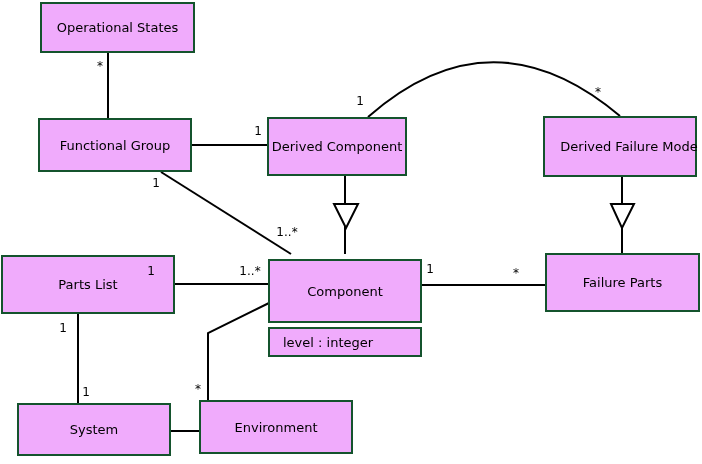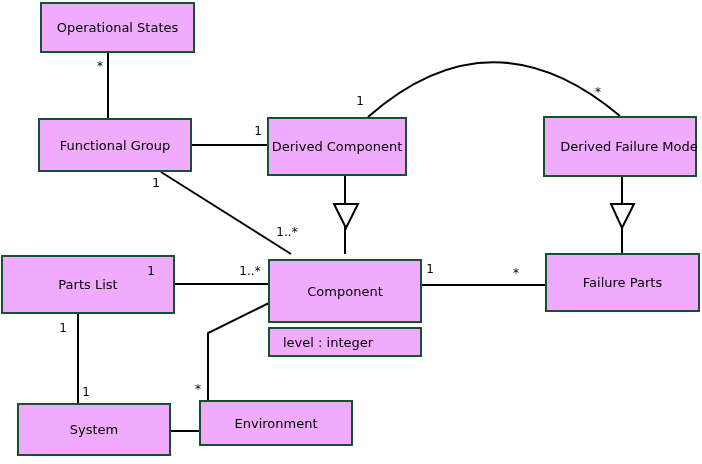--- a/index.html
+++ b/index.html
@@ -49,21 +49,21 @@
   
   #box-operational-states  { left: 40px;  top: 2px;   width: 155px; height: 51px; }
   #box-functional-group    { left: 38px;  top: 118px; width: 154px; height: 54px; }
   #box-derived-component   { left: 267px; top: 117px; width: 140px; height: 59px; }
   #box-derived-failure-mode{ left: 543px; top: 116px; width: 154px; height: 61px; padding-left: 18px; }
   #box-parts-list          { left: 1px;   top: 255px; width: 174px; height: 59px; }
   #box-component           { left: 268px; top: 259px; width: 154px; height: 64px; }
   #box-component-attr      { left: 268px; top: 317px; width: 154px; height: 30px; margin-top: 10px; }
   #box-failure-mode        { left: 545px; top: 253px; width: 155px; height: 59px; }
   #box-system              { left: 1px;   top: 403px; width: 154px; height: 53px; margin-left: 16px; }
-  #box-environment         { left: 199px; top: 400px; width: 154px; height: 46px; }
+  #box-environment         { left: 199px; top: 400px; width: 154px; height: 54px; }
 
   
   #mult-0  { left: 100px; top: 66px;  }
   #mult-1  { left: 258px; top: 131px; }
   #mult-2  { left: 156px; top: 183px; }
   #mult-3  { left: 287px; top: 232px; }
   #mult-4  { left: 360px; top: 101px; }
   #mult-5  { left: 598px; top: 92px;  }
   #mult-6  { left: 151px; top: 271px; }
   #mult-7  { left: 250px; top: 271px; }

